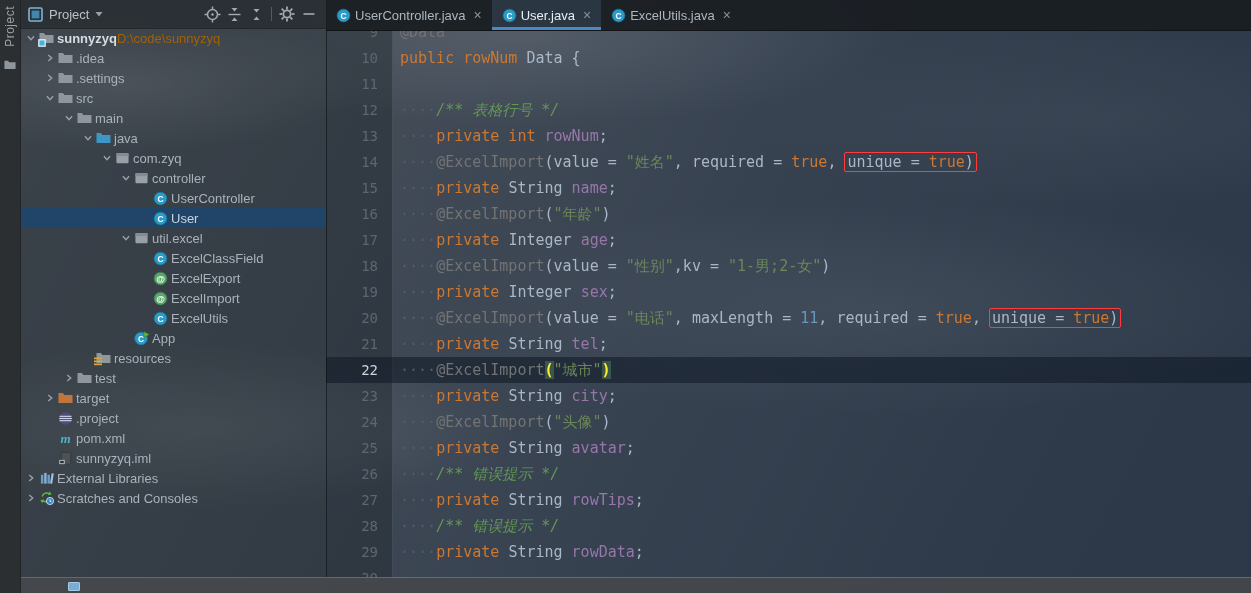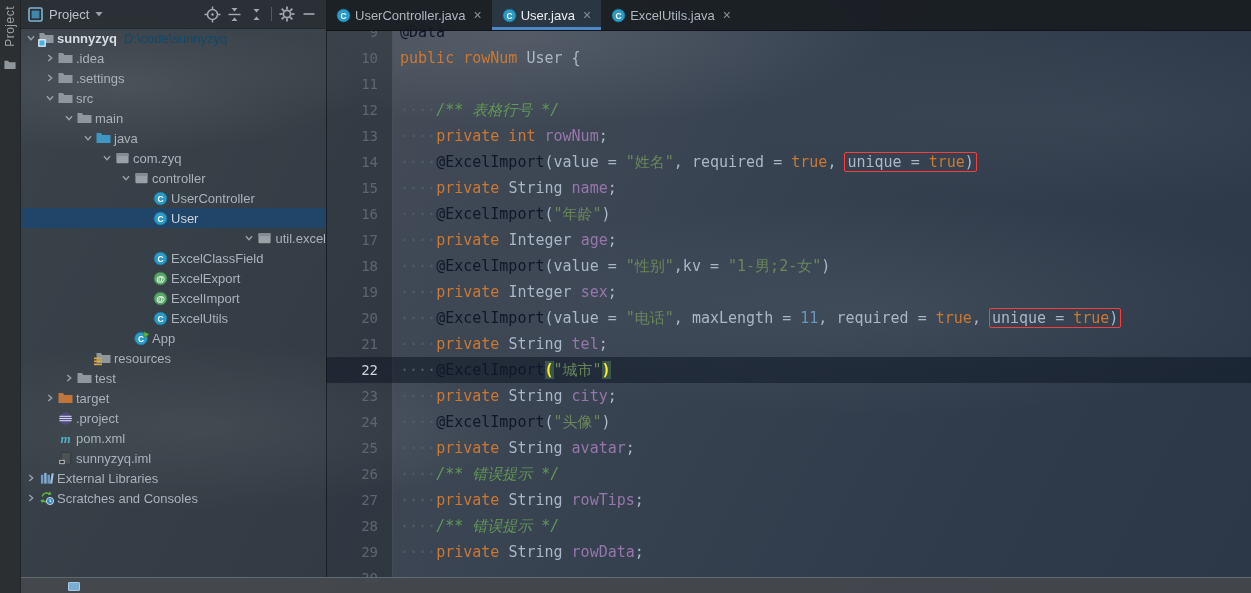--- a/index.html
+++ b/index.html
@@ -29,32 +29,32 @@
   .ph-caret{display:inline-flex;margin-left:5px;cursor:pointer}
   .ph-spacer{flex:1}
   .ph-act{display:inline-flex;width:22px;height:20px;align-items:center;justify-content:center;cursor:pointer}
   .ph-div{width:1px;height:14px;background:#565b60;margin:0 4px}
   .tree{position:absolute;top:28px;left:0;right:0}
   .trow{height:20px;display:flex;align-items:center;font-size:13px;color:#a9b2ba;white-space:nowrap;cursor:pointer}
   .trow.sel{background:#214569;color:#c9d3dc}
   .chev{width:17px;height:16px;flex:none;display:inline-flex;align-items:center;justify-content:center}
   .ticon{width:18px;height:16px;flex:none;display:inline-flex;align-items:center;justify-content:flex-start;position:relative}
   .tlabel.bold{font-weight:bold;color:#d8dce0}
-  .tpath{color:#0c4a6e;margin-left:7px}
+  .tpath{color:#a16207;margin-left:0}
 
   
   .editor-col{position:absolute;left:326px;top:0;right:0;bottom:0;overflow:hidden}
   .gutter-bg{position:absolute;left:0;top:30px;bottom:15px;width:66px;background:rgba(28,34,40,0.40);border-right:1px solid rgba(140,150,160,0.22);z-index:0}
   .code-lines{position:absolute;left:0;right:0;top:19px;z-index:1;font-family:"DejaVu Sans Mono","Liberation Mono",monospace;font-size:15px}
   .cline{height:26px;line-height:26px;display:flex}
   .cline.cur{background:rgba(12,22,34,0.52)}
   .lnum{width:66px;flex:none;text-align:right;padding-right:14px;box-sizing:border-box;color:#5d6771;font-size:14px}
   .cline.cur .lnum{color:#ccd3d9}
   .lcode{padding-left:8px;white-space:pre}
-  .tok-kw{color:#cc7832}.tok-ann{color:#0f172a}.tok-str{color:#6a8759}
+  .tok-kw{color:#cc7832}.tok-ann{color:#737373}.tok-str{color:#6a8759}
   .tok-num{color:#6897bb}.tok-field{color:#9876aa}.tok-plain{color:#a9b7c6}
   .tok-cmt{color:#629755;font-style:italic}.tok-ws{color:#505e69}
   .tok-brace{color:#ffef28;background:#3a554b;font-weight:bold}
   .rbox{border:1px solid #ff3b3b;border-radius:2px;padding:0 2px;margin:0 -1px}
 
   
   .tabbar{position:absolute;left:0;right:0;top:0;height:30px;background:rgba(25,29,33,0.93);display:flex;z-index:5;border-bottom:1px solid rgba(0,0,0,0.35)}
   .tab{display:flex;align-items:center;padding:0 8px 0 10px;font-size:13px;color:#adb6be;position:relative;cursor:pointer}
   .tab .ticon{width:19px}
   .tab .tab-label{margin-right:6px}
@@ -264,21 +264,21 @@
         <div class="trow sel" style="padding-left: 116px;">
           <span class="chev"></span>
           <span class="ticon">
             <svg width="15" height="15" viewBox="0 0 16 16">
               <circle cx="8" cy="8" r="6.8" fill="#2c9bc6" stroke="#16769d" stroke-width="0.8"></circle>
               <text x="8" y="11.3" font-size="9" font-weight="bold" fill="#ffffff" text-anchor="middle" font-family="Liberation Sans,sans-serif">C</text>
             </svg>
           </span>
           <span class="tlabel">User</span>
         </div>
-        <div class="trow" style="padding-left: 97px; justify-content: flex-end;">
+        <div class="trow" style="padding-left: 97px;">
           <span class="chev">
             <svg width="14" height="14" viewBox="0 0 16 16">
               <polyline points="4.5,6 8,10 11.5,6" fill="none" stroke="#9aa1a7" stroke-width="1.6"></polyline>
             </svg>
           </span>
           <span class="ticon">
             <svg width="15" height="14" viewBox="0 0 16 15">
               <rect x="1.5" y="2.5" width="13" height="10.5" rx="1" fill="#99a1a7"></rect>
               <rect x="1.5" y="2.5" width="13" height="3" fill="#848c92"></rect>
             </svg>
@@ -447,21 +447,21 @@
 
   <div class="editor-col">
     <div class="gutter-bg"></div>
     <div class="code-lines">
         <div class="cline">
           <span class="lnum">9</span>
           <span class="lcode"><span class="tok-ann">@Data</span></span>
         </div>
         <div class="cline">
           <span class="lnum">10</span>
-          <span class="lcode"><span class="tok-kw">public rowNum </span><span class="tok-plain">User {</span></span>
+          <span class="lcode"><span class="tok-kw">public rowNum </span><span class="tok-plain">Data {</span></span>
         </div>
         <div class="cline">
           <span class="lnum">11</span>
           <span class="lcode"></span>
         </div>
         <div class="cline">
           <span class="lnum">12</span>
           <span class="lcode"><span class="tok-ws">····</span><span class="tok-cmt">/** 表格行号 */</span></span>
         </div>
         <div class="cline">

